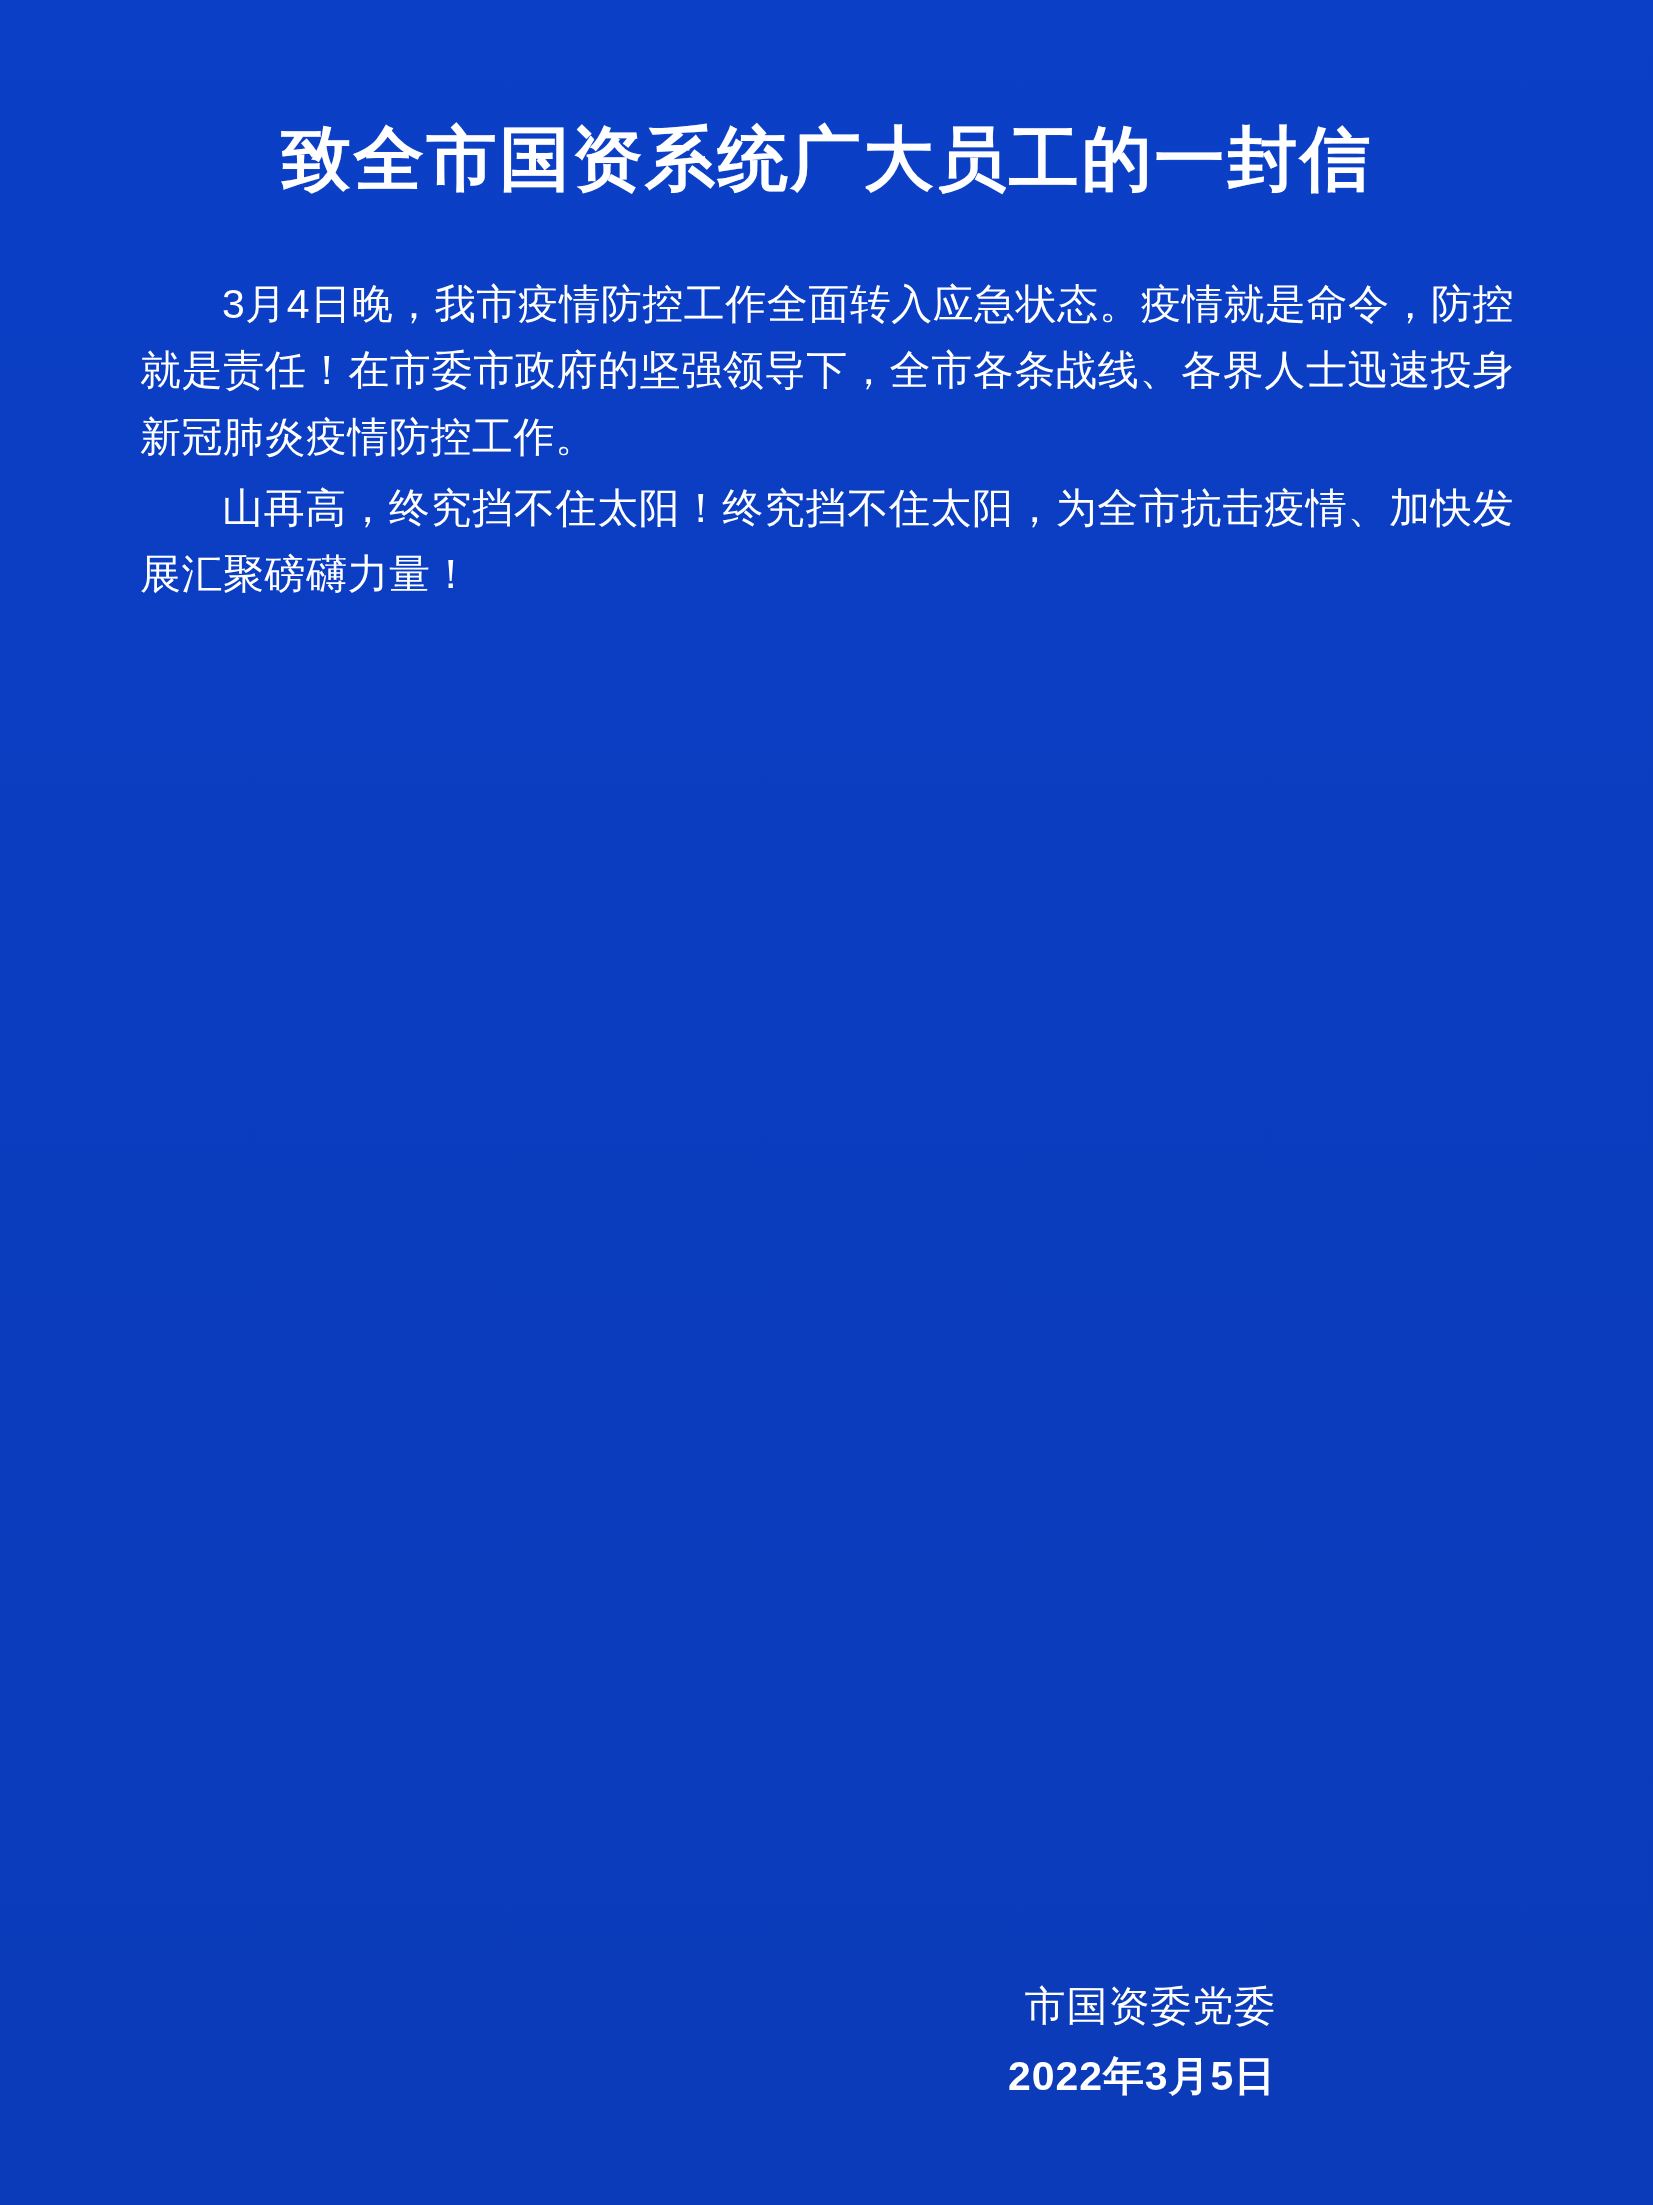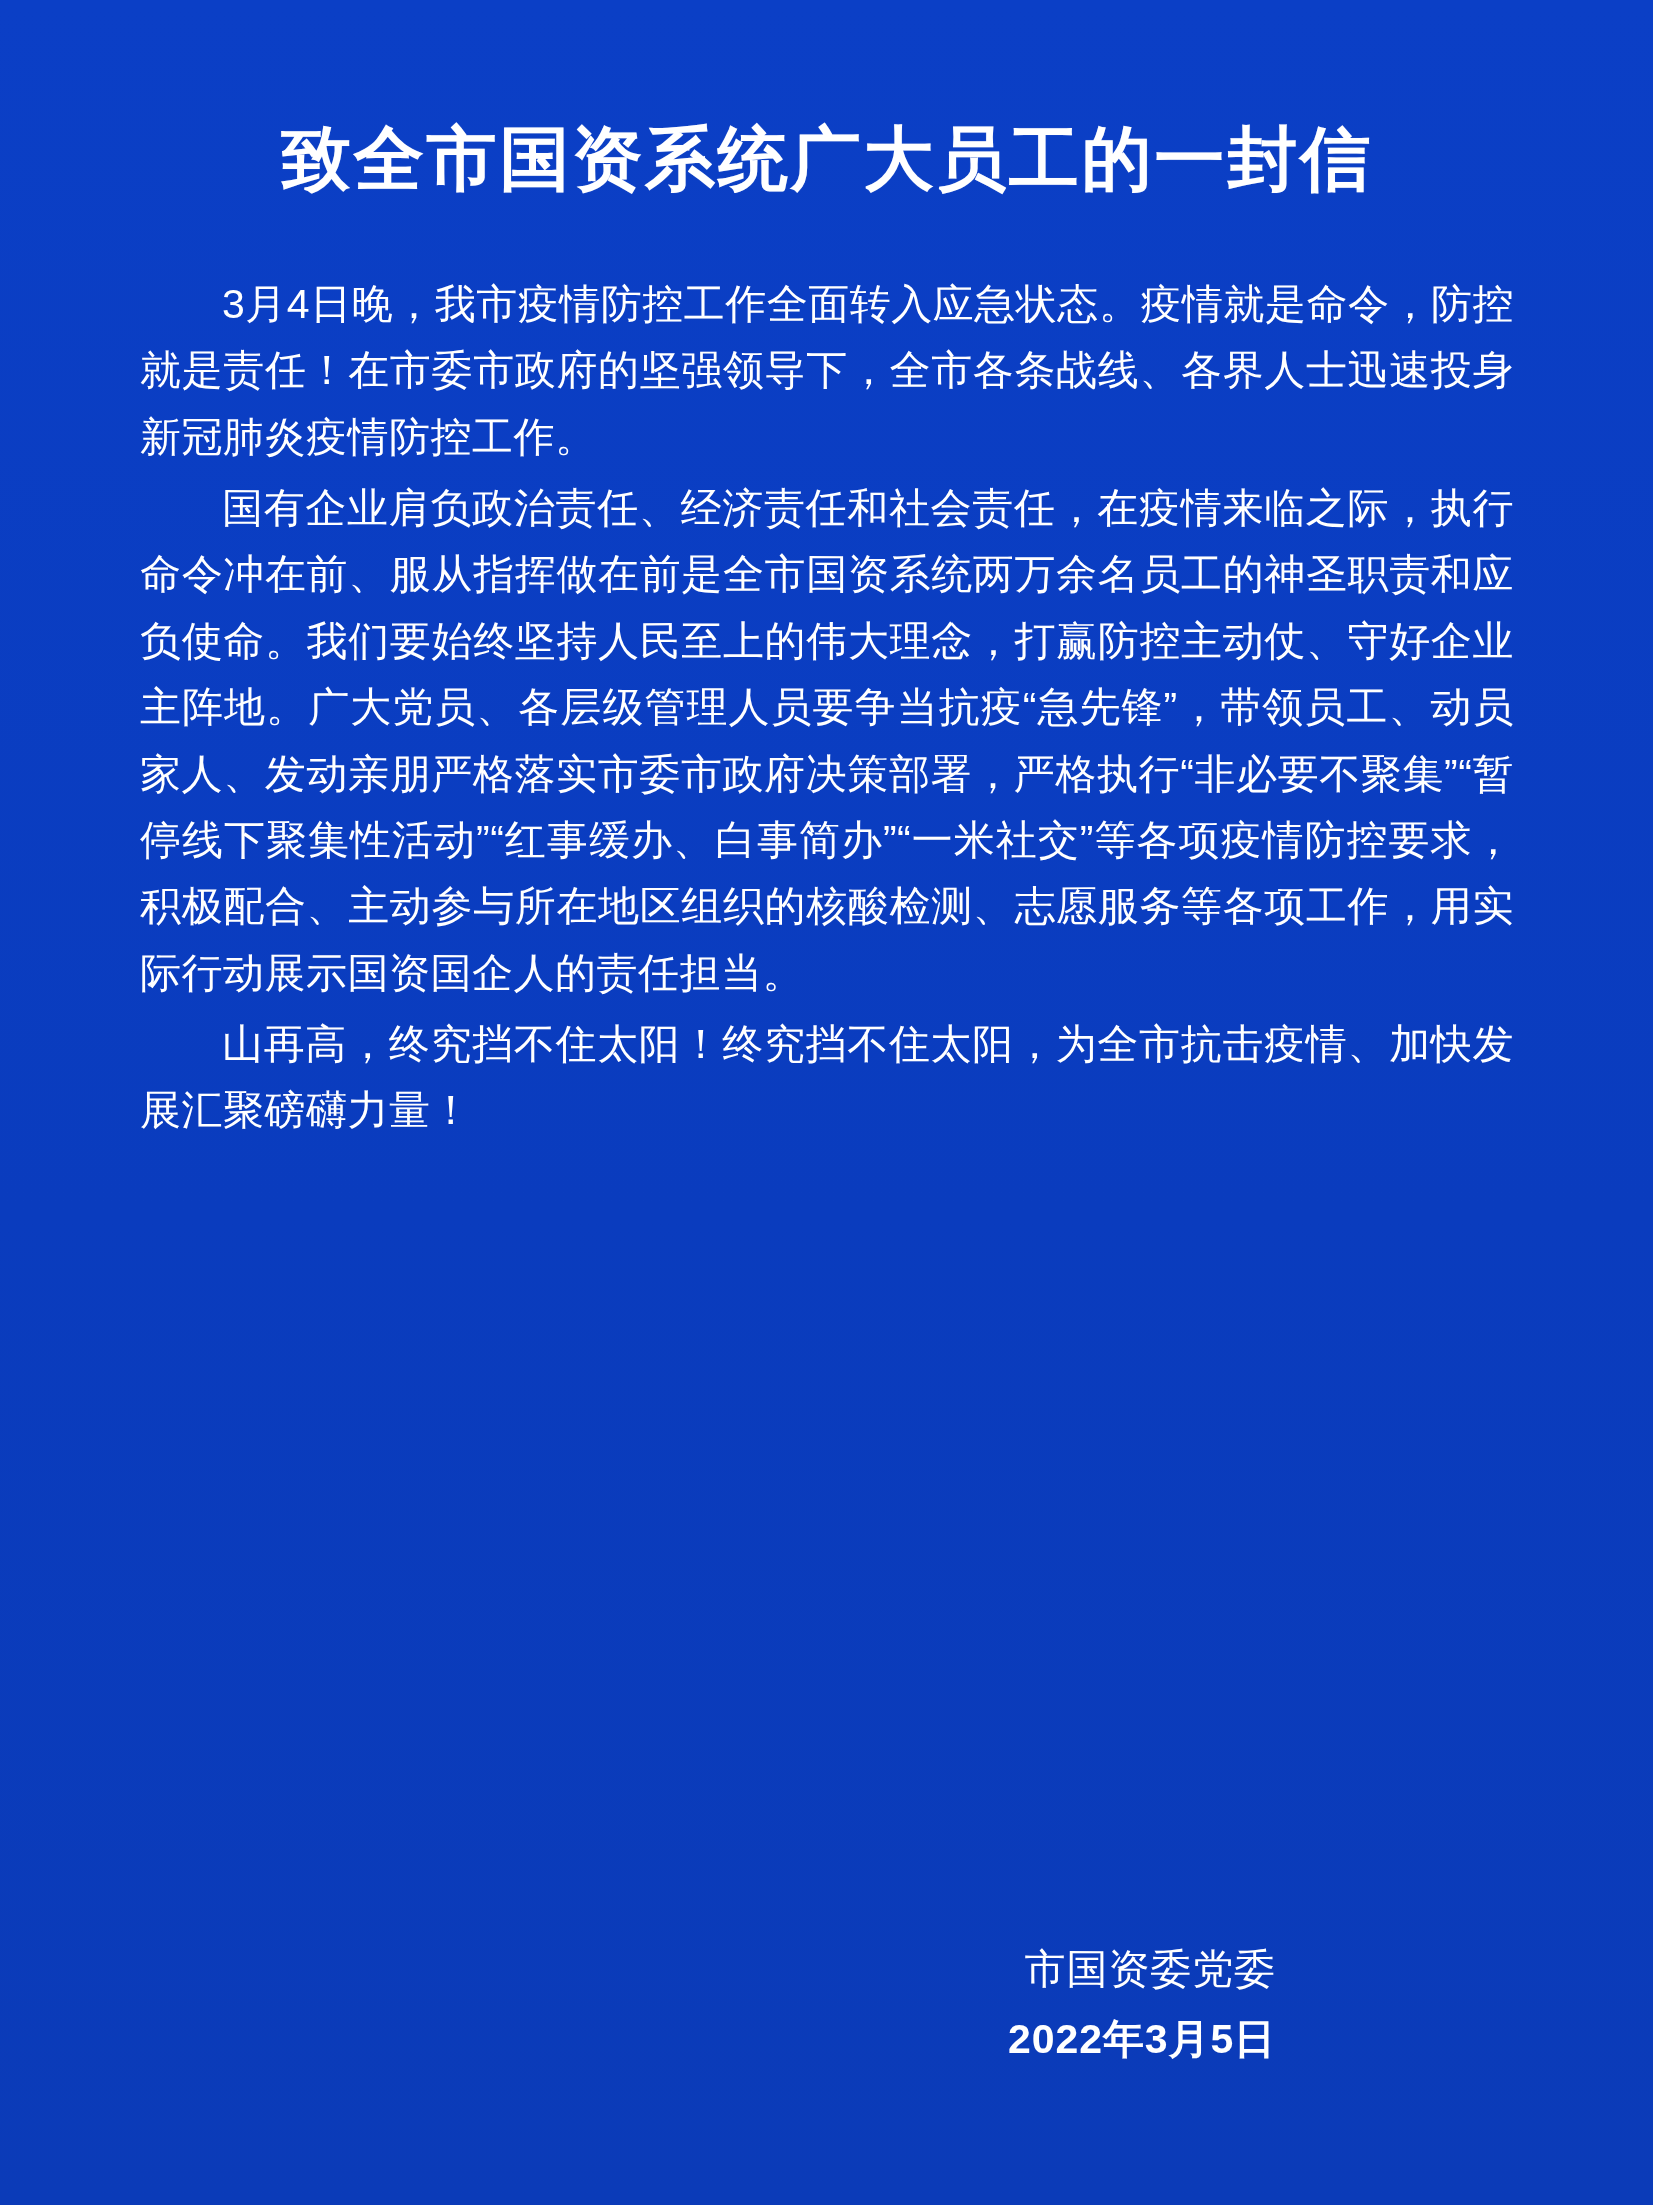--- a/index.html
+++ b/index.html
@@ -15,21 +15,21 @@
     font-family: "Liberation Sans", "DejaVu Sans", sans-serif;
     color: #ffffff;
     overflow: hidden;
     position: relative;
   }
 
   .page {
     box-sizing: border-box;
     width: 100%;
     height: 100%;
-    padding: 117px 140px 84px 140px;
+    padding: 117px 140px 47px 140px;
     display: flex;
     flex-direction: column;
   }
 
   .doc-title {
     font-family: "DejaVu Serif", "Liberation Serif", serif;
     font-weight: bold;
     font-size: 70px;
     line-height: 1.2;
     text-align: center;
@@ -89,21 +89,20 @@
 </head>
 <body>
 
 <div class="page">
 
   <h1 class="doc-title">致全市国资系统广大员工的一封信</h1>
 
 
   <p class="body-text">3月4日晚，我市疫情防控工作全面转入应急状态。疫情就是命令，防控就是责任！在市委市政府的坚强领导下，全市各条战线、各界人士迅速投身新冠肺炎疫情防控工作。</p>
 
-  <p class="body-text">国有企业肩负政治责任、经济责任和社会责任，在疫情来临之际，执行命令冲在前、服从指挥做在前是全市国资系统两万余名员工的神圣职责和应负使命。我们要始终坚持人民至上的伟大理念，打赢防控主动仗、守好企业主阵地。广大党员、各层级管理人员要争当抗疫“急先锋”，带领员工、动员家人、发动亲朋严格落实市委市政府决策部署，严格执行“非必要不聚集”“暂停线下聚集性活动”“红事缓办、白事简办”“一米社交”等各项疫情防控要求，积极配合、主动参与所在地区组织的核酸检测、志愿服务等各项工作，用实际行动展示国资国企人的责任担当。</p>
 
   <p class="body-text">山再高，终究挡不住太阳！终究挡不住太阳，为全市抗击疫情、加快发展汇聚磅礴力量！</p>
 
   <div class="spacer"></div>
 
   <div class="signature-block">
     <p class="signature-org">市国资委党委</p>
     <p class="signature-date">2022年3月5日</p>
   </div>
 

